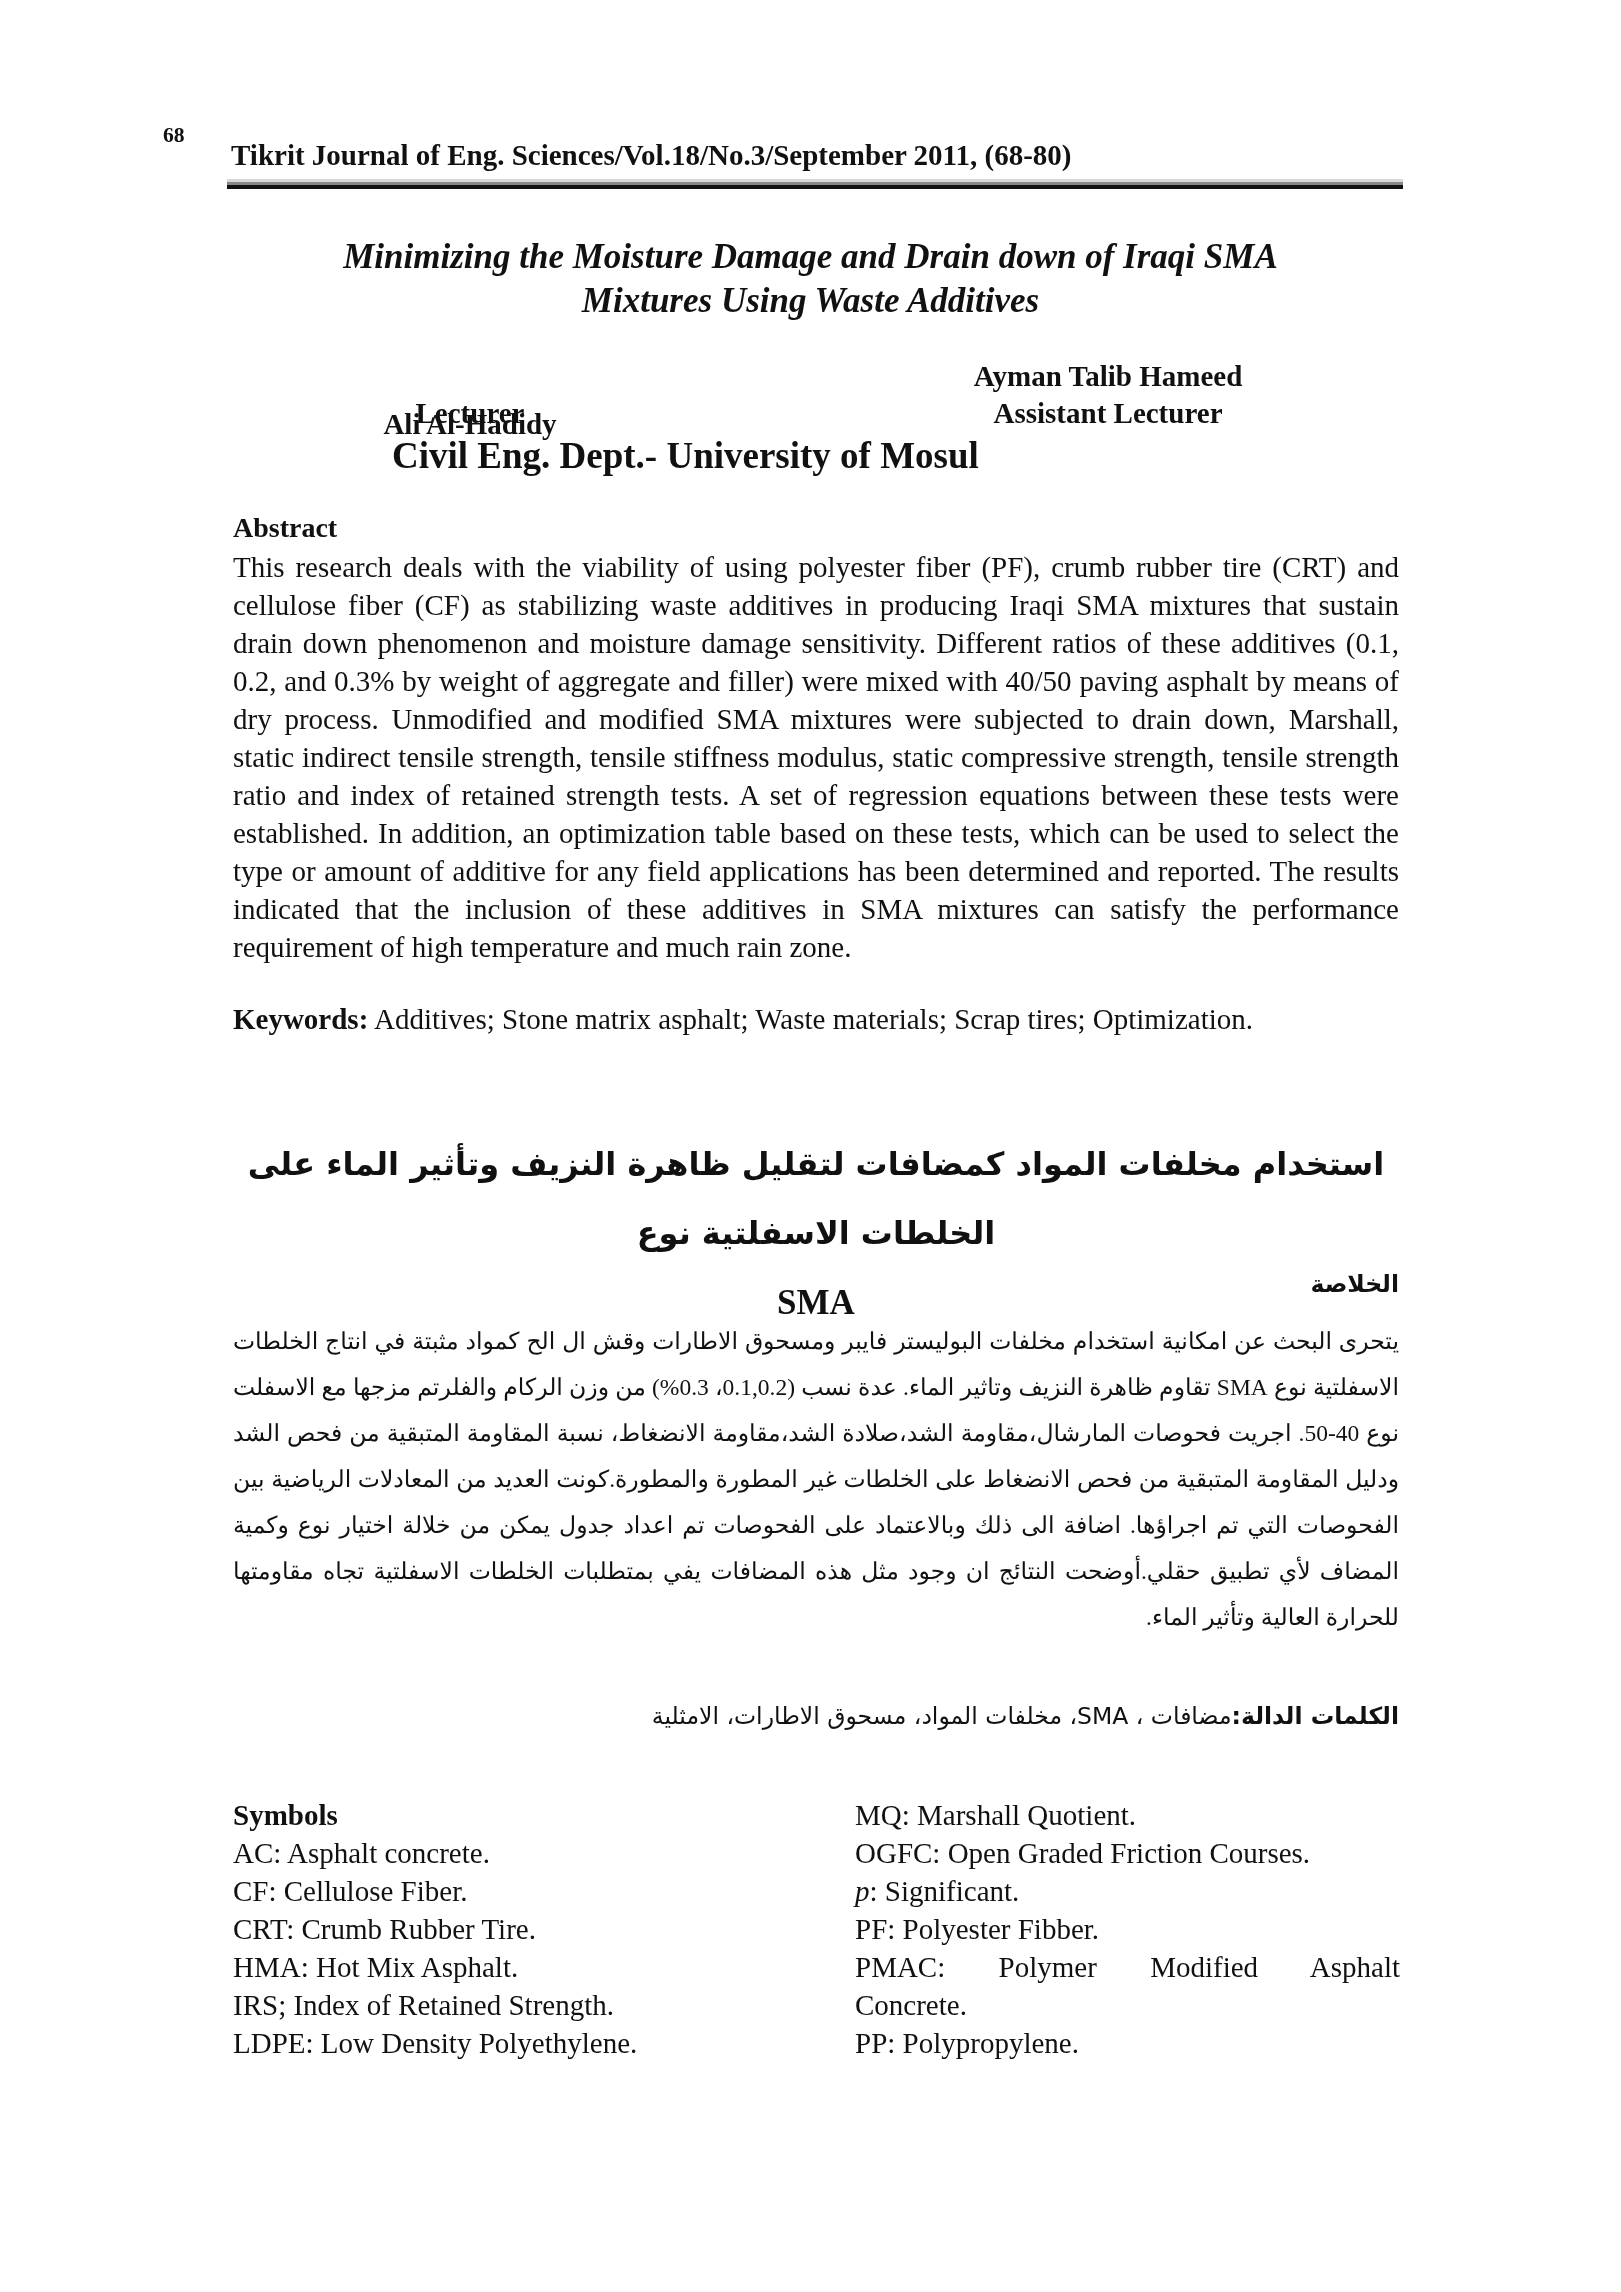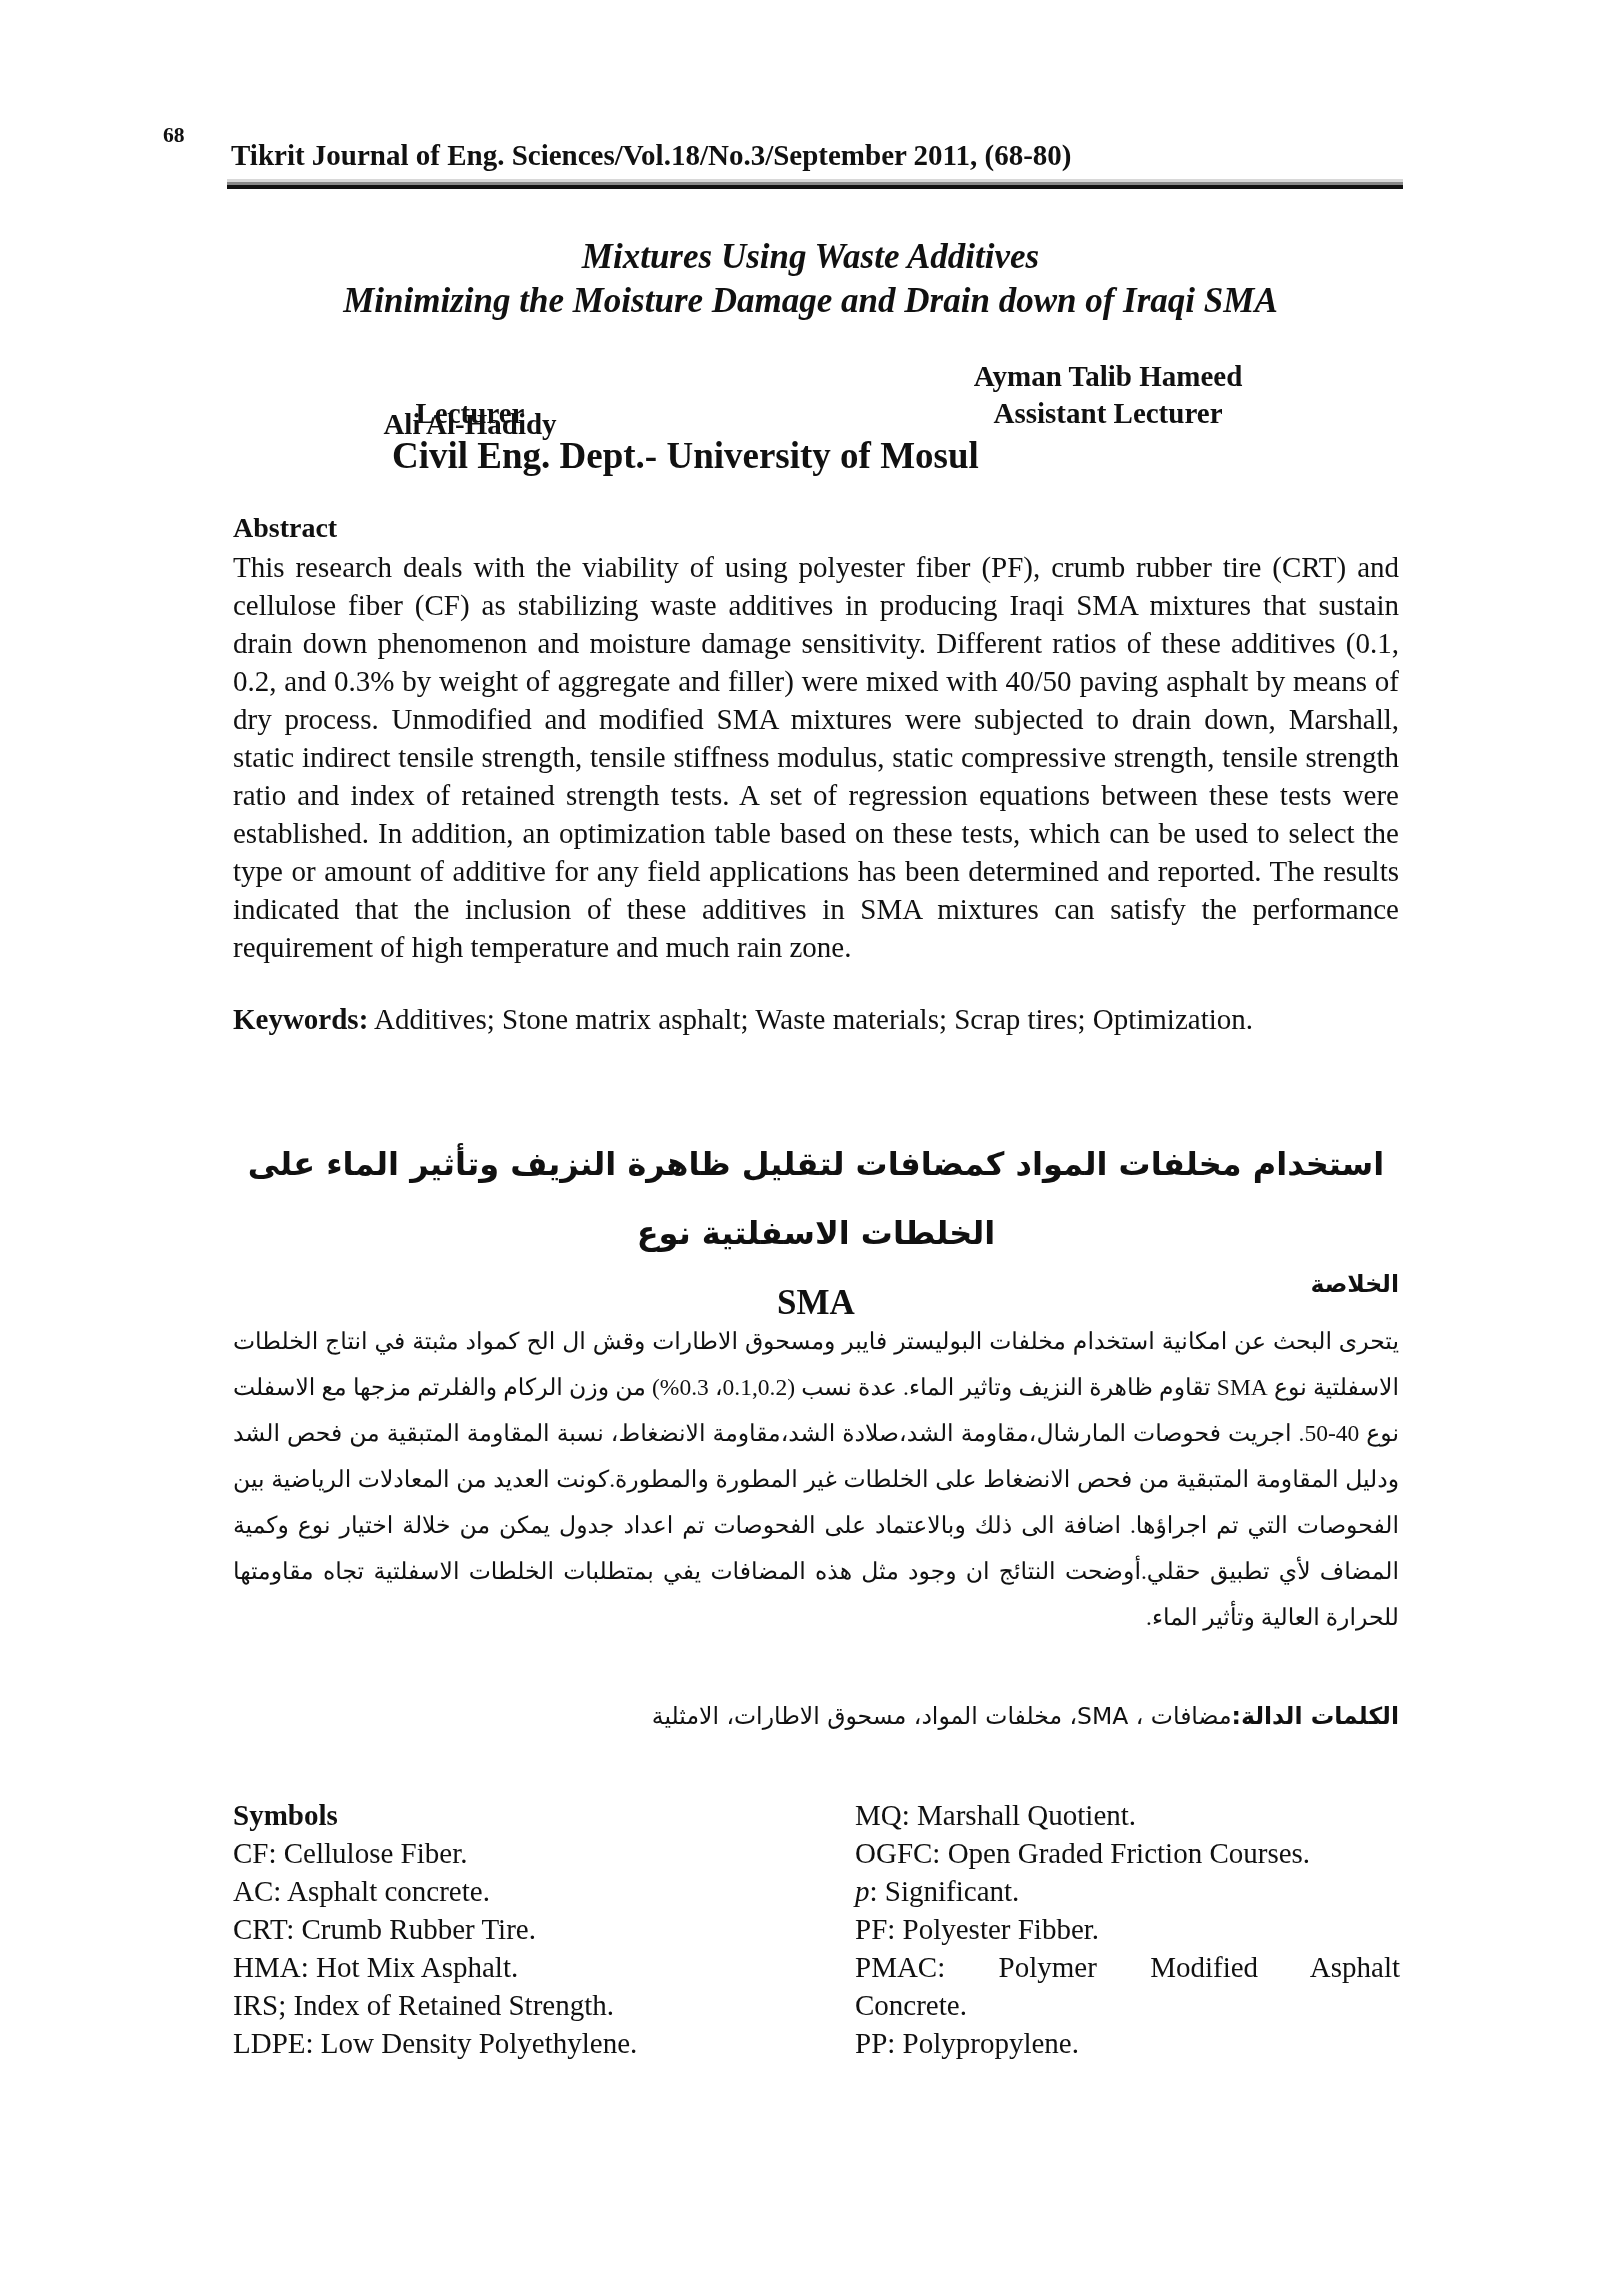--- a/index.html
+++ b/index.html
@@ -41,22 +41,22 @@
 
 <div id="page-number" class="abs">68</div>
 <div id="journal-header" class="abs">Tikrit Journal of Eng. Sciences/Vol.18/No.3/September 2011, (68-80)</div>
 <div id="header-rule" class="abs">
   <div class="r1"></div>
     <div class="r2"></div>
     <div class="r3"></div>
 </div>
 
 <div id="title" class="abs">
+  <div>Minimizing the Moisture Damage and Drain down of Iraqi SMA</div>
   <div>Mixtures Using Waste Additives</div>
-  <div>Minimizing the Moisture Damage and Drain down of Iraqi SMA</div>
 </div>
 
 <div id="author1" class="abs author">Ali Al-Hadidy</div>
 <div id="author1-role" class="abs author">Lecturer</div>
 <div id="author2" class="abs author">Ayman Talib Hameed</div>
 <div id="author2-role" class="abs author">Assistant Lecturer</div>
 <div id="affiliation" class="abs">Civil Eng. Dept.- University of Mosul</div>
 
 <div id="abstract-heading" class="abs">Abstract</div>
 <div id="abstract-body" class="abs">This research deals with the viability of using polyester fiber (PF), crumb rubber tire (CRT) and cellulose fiber (CF) as stabilizing waste additives in producing Iraqi SMA mixtures that sustain drain down phenomenon and moisture damage sensitivity. Different ratios of these additives (0.1, 0.2, and 0.3% by weight of aggregate and filler) were mixed with 40/50 paving asphalt by means of dry process. Unmodified and modified SMA mixtures were subjected to drain down, Marshall, static indirect tensile strength, tensile stiffness modulus, static compressive strength, tensile strength ratio and index of retained strength tests. A set of regression equations between these tests were established. In addition, an optimization table based on these tests, which can be used to select the type or amount of additive for any field applications has been determined and reported. The results indicated that the inclusion of these additives in SMA mixtures can satisfy the performance requirement of high temperature and much rain zone.</div>
@@ -70,22 +70,22 @@
 </div>
 
 <div id="arabic-abstract-heading" class="abs">الخلاصة</div>
 <div id="arabic-abstract-body" class="abs">يتحرى البحث عن امكانية استخدام مخلفات البوليستر فايبر ومسحوق الاطارات وقش ال الح كمواد مثبتة في انتاج الخلطات الاسفلتية نوع SMA تقاوم ظاهرة النزيف وتاثير الماء. عدة نسب (0.1,0.2، 0.3%) من وزن الركام والفلرتم مزجها مع الاسفلت نوع 40-50. اجريت فحوصات المارشال،مقاومة الشد،صلادة الشد،مقاومة الانضغاط، نسبة المقاومة المتبقية من فحص الشد ودليل المقاومة المتبقية من فحص الانضغاط على الخلطات غير المطورة والمطورة.كونت العديد من المعادلات الرياضية بين الفحوصات التي تم اجراؤها. اضافة الى ذلك وبالاعتماد على الفحوصات تم اعداد جدول يمكن من خلالة اختيار نوع وكمية المضاف لأي تطبيق حقلي.أوضحت النتائج ان وجود مثل هذه المضافات يفي بمتطلبات الخلطات الاسفلتية تجاه مقاومتها للحرارة العالية وتأثير الماء.</div>
 <div id="arabic-keywords" class="abs">
   <b>الكلمات الدالة:</b><span>مضافات ، SMA، مخلفات المواد، مسحوق الاطارات، الامثلية</span>
 </div>
 
 <div id="symbols-left" class="abs sym-col">
   <span class="sym-item heading">Symbols</span>
+  <span class="sym-item">AC: Asphalt concrete.</span>
   <span class="sym-item">CF: Cellulose Fiber.</span>
-  <span class="sym-item">AC: Asphalt concrete.</span>
   <span class="sym-item">CRT: Crumb Rubber Tire.</span>
   <span class="sym-item">HMA: Hot Mix Asphalt.</span>
   <span class="sym-item">IRS; Index of Retained Strength.</span>
   <span class="sym-item">LDPE: Low Density Polyethylene.</span>
 </div>
 
 <div id="symbols-right" class="abs sym-col">
   <span class="sym-item">MQ: Marshall Quotient.</span>
   <span class="sym-item">OGFC: Open Graded Friction Courses.</span>
   <span class="sym-item"><i class="sym-key">p</i><span>: Significant.</span></span>

